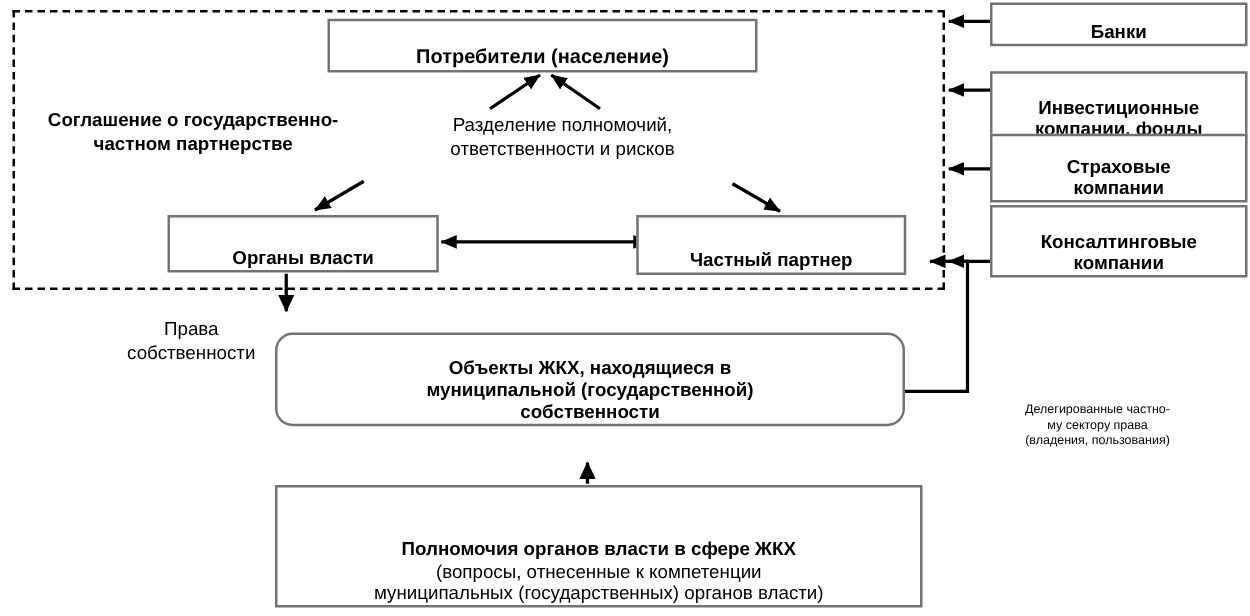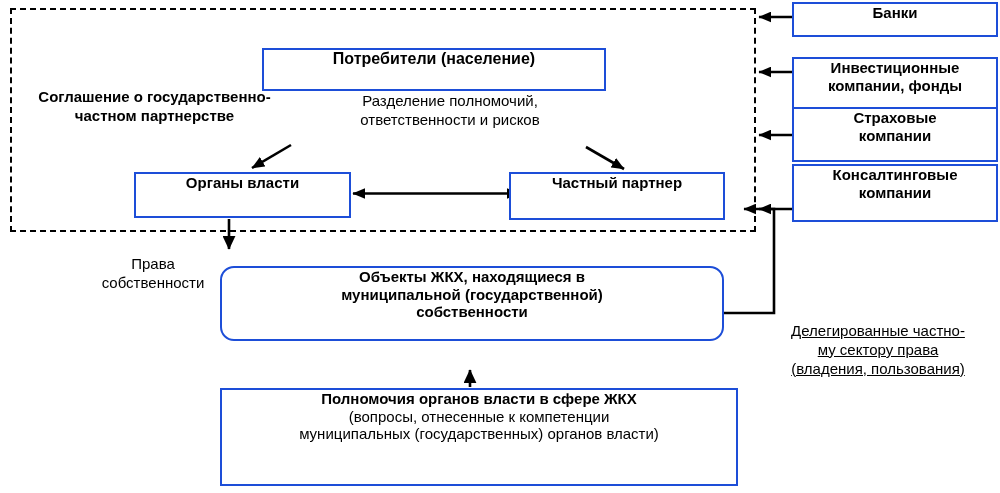--- a/index.html
+++ b/index.html
@@ -10,24 +10,24 @@
   #canvas{
     position:relative;
     width:1000px;
     height:493px;
     background:#ffffff;
     overflow:hidden;
   }
   .box{
     position:absolute;
     box-sizing:border-box;
-    border:2px solid #1d4ed8;
+    border:2px solid #737373;
     background:#fff;
     display:flex;
-    align-items:flex-start;
+    align-items:flex-end;
     justify-content:center;
     text-align:center;
     line-height:1.18;
   }
   .box .inner{padding:0 6px;width:100%;}
   .bold{font-weight:bold;}
   .rounded{border-radius:14px;}
   .lbl{
     position:absolute;
     text-align:center;
@@ -40,21 +40,21 @@
     border:2px dashed #000;
     background:transparent;
   }
   svg.overlay{
     position:absolute;
     left:0;top:0;
     width:1000px;height:493px;
     pointer-events:none;
   }
   .t15{font-size:15px;}
-  .t14{font-size:15px;text-decoration:underline;}
+  .t14{font-size:10px;}
   .t16{font-size:16px;}
 </style>
 </head>
 <body>
 
 <div id="canvas">
 
   <div class="dashed-zone" style="left:10px;top:8px;width:746px;height:224px;"></div>
 
   <svg class="overlay" viewBox="0 0 1000 493">
@@ -111,21 +111,21 @@
     </g>
     <g>
       <path d="M792,209 L759,209" stroke="#000" stroke-width="2.6" fill="none" marker-end="url(#ahs)"></path>
     </g>
 
     <g>
       <path d="M724,313 L774,313 L774,209 L744,209" stroke="#000" stroke-width="2.6" fill="none" marker-end="url(#ahs)"></path>
     </g>
   </svg>
 
-  <div class="box t16 bold" style="left:262px;top:15px;width:344px;height:43px;margin-top:33px;">
+  <div class="box t16 bold" style="left:262px;top:15px;width:344px;height:43px;">
     <span class="inner">Потребители (население)</span>
   </div>
 
   <div class="lbl t15 bold" style="left: 22px; top: 88px; width: 265px; white-space: pre-line;">Соглашение о государственно-
 частном партнерстве</div>
 
   <div class="lbl t15" style="left: 325px; top: 92px; width: 250px; white-space: pre-line;">Разделение полномочий,
 ответственности и рисков</div>
 
   <div class="box t15 bold" style="left:134px;top:172px;width:217px;height:46px;">

